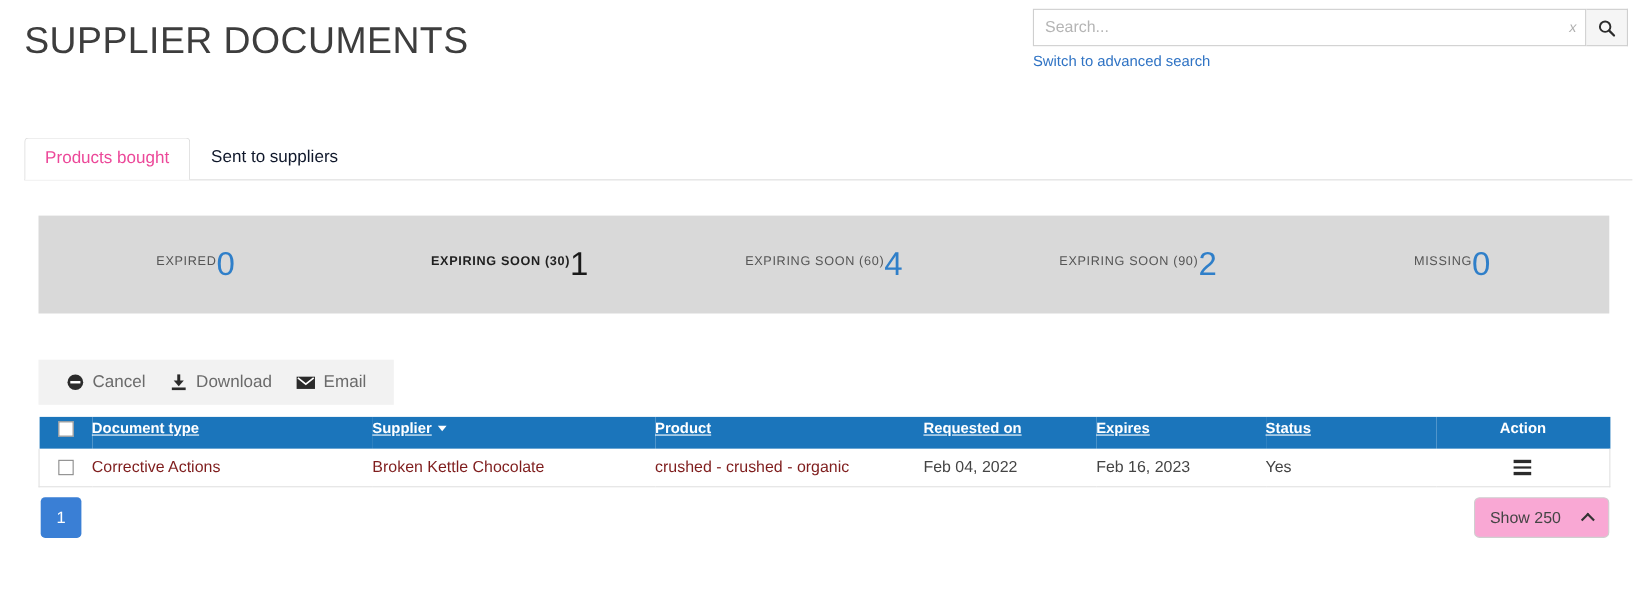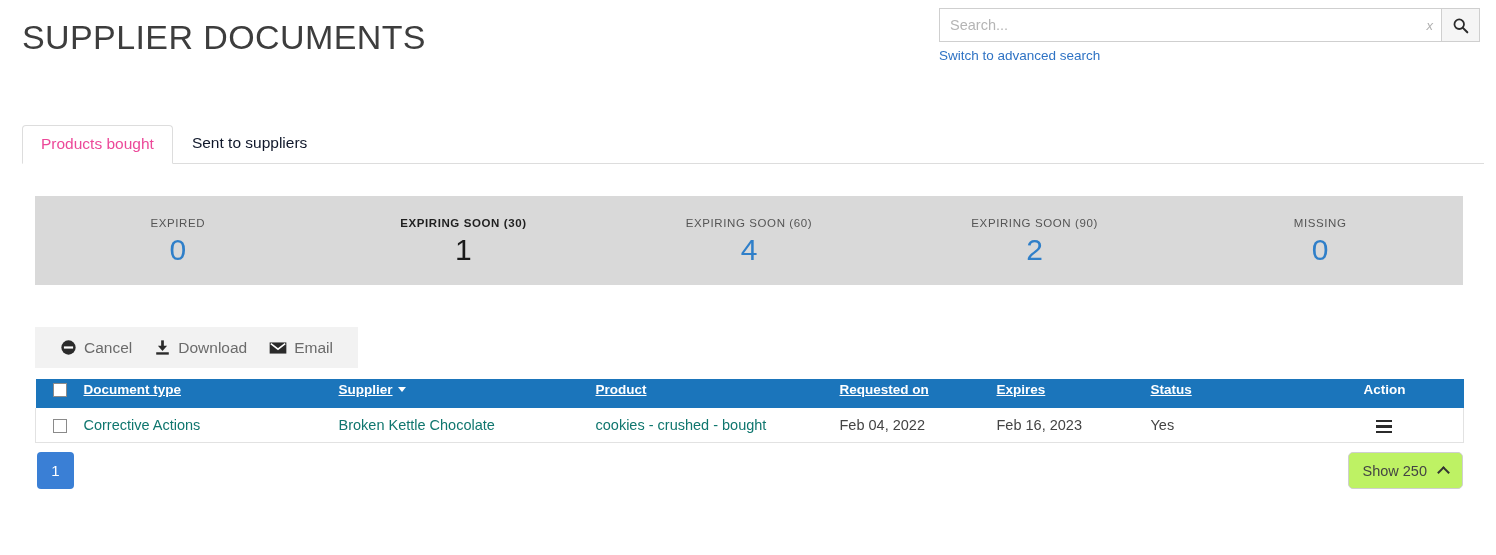--- a/index.html
+++ b/index.html
@@ -110,21 +110,21 @@
     position: absolute;
     left: 35px; top: 196px;
     width: 1428px;
     height: 89px;
     background: #d9d9d9;
     display: flex;
   }
   .stat {
     flex: 1;
     display: flex;
-    flex-direction: column;
+    flex-direction: row;
     align-items: center;
     justify-content: center;
     cursor: pointer;
   }
   .stat-label {
     font-size: 11.5px;
     letter-spacing: 0.6px;
     color: #555;
     text-transform: uppercase;
     margin-bottom: 6px;
@@ -194,21 +194,21 @@
     font-size: 14.5px;
     color: #444;
     padding: 9px 0;
     height: 33px;
     vertical-align: middle;
     border-bottom: 1px solid #e2e2e2;
     background: #ffffff;
   }
   .table tbody tr td:first-child { border-left: 1px solid #e2e2e2; }
   .table tbody tr td:last-child  { border-right: 1px solid #e2e2e2; }
-  .cell-link { color: #0f766e; cursor: pointer; }
+  .cell-link { color: #7f1d1d; cursor: pointer; }
 
   .col-check { width: 48px; text-align: center !important; }
   .col-doc   { width: 255px; }
   .col-sup   { width: 257px; }
   .col-prod  { width: 244px; }
   .col-req   { width: 157px; }
   .col-exp   { width: 154px; }
   .col-stat  { width: 155px; }
   .col-act   { width: 158px; text-align: center !important; }
 
@@ -252,25 +252,25 @@
     font-size: 15px;
     cursor: pointer;
   }
   .show-select {
     position: absolute;
     right: 33px; top: 452px;
     height: 37px;
     min-width: 114px;
     border: 1px solid #cfcfcf;
     border-radius: 5px;
-    background: #bef264;
+    background: #f9a8d4;
     display: flex;
     align-items: center;
     justify-content: center;
-    gap: 12px;
+    gap: 20px;
     padding: 0 14px;
     font-size: 14.5px;
     color: #444;
     cursor: pointer;
   }
   .chev-up {
     display: inline-block;
     width: 9px; height: 9px;
     border-left: 2px solid #333;
     border-top: 2px solid #333;
@@ -391,21 +391,21 @@
         <td class="col-check">
           <input type="checkbox" class="cb" style="">
         </td>
         <td class="col-doc">
           <span class="cell-link">Corrective Actions</span>
         </td>
         <td class="col-sup">
           <span class="cell-link">Broken Kettle Chocolate</span>
         </td>
         <td class="col-prod">
-          <span class="cell-link">cookies - crushed - bought</span>
+          <span class="cell-link">crushed - crushed - organic</span>
         </td>
         <td class="col-req">Feb 04, 2022</td>
         <td class="col-exp">Feb 16, 2023</td>
         <td class="col-stat">Yes</td>
         <td class="col-act">
           <span class="hamburger">
               <i></i>
               <i></i>
               <i></i>
             </span>

